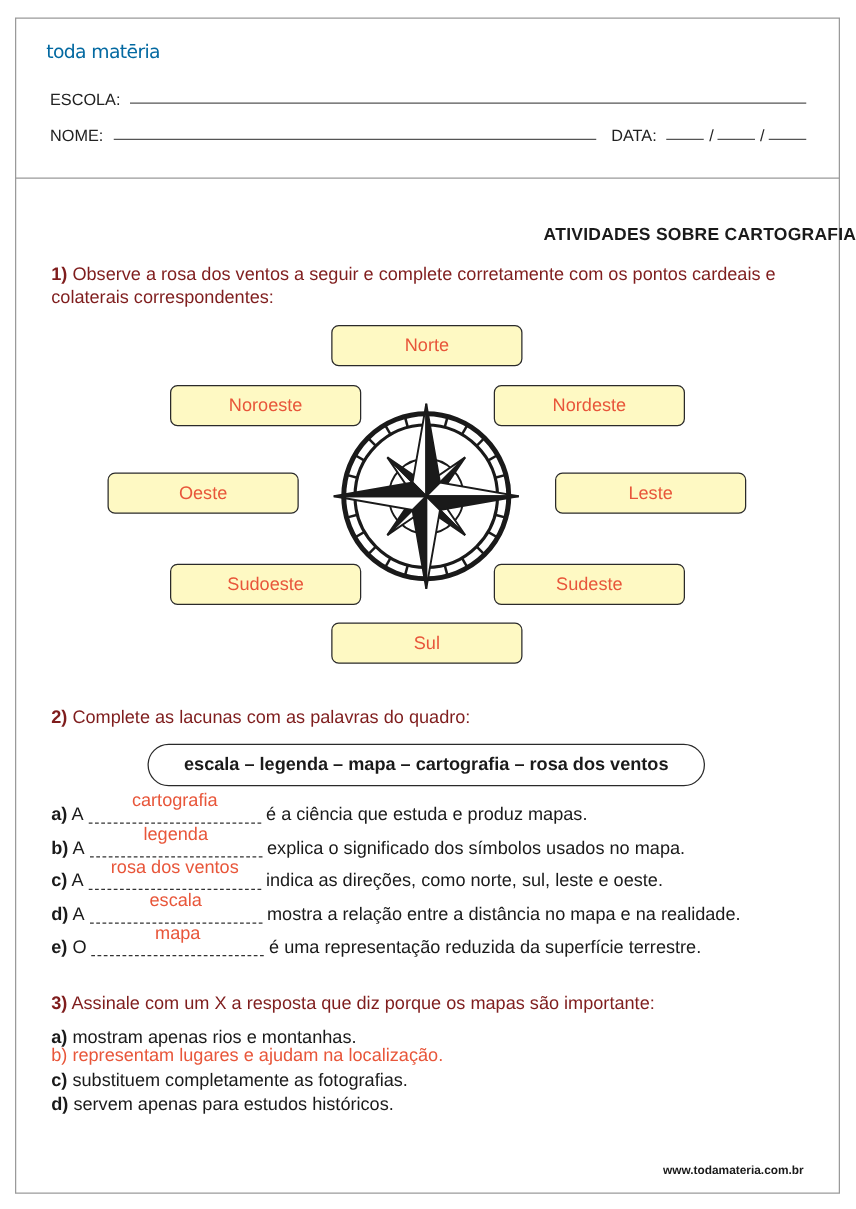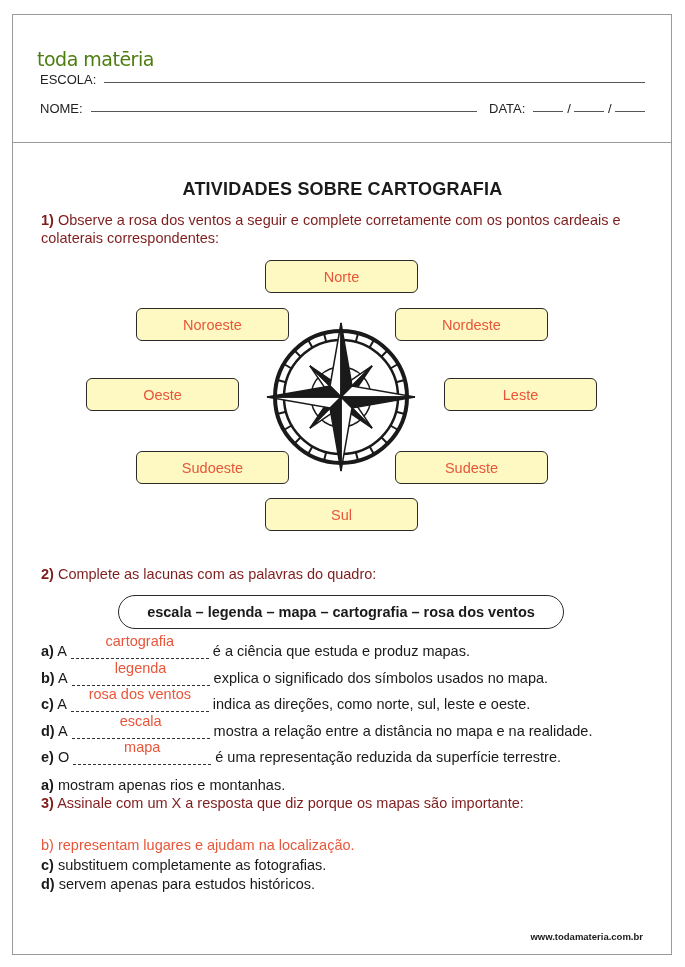--- a/index.html
+++ b/index.html
@@ -9,32 +9,32 @@
     .page-frame {
       position: absolute; left: 12px; top: 14px; width: 660px; height: 941px;
       border: 1.5px solid #9a9a9a;
     }
     .header-divider {
       position: absolute; left: 12px; top: 142px; width: 660px; height: 0;
       border-top: 1.5px solid #9a9a9a;
     }
 
     .brand {
-      position: absolute; left: 37px; top: 48px;
-      font-family: "DejaVu Sans", sans-serif; font-size: 19px; font-weight: 500;
-      letter-spacing: -0.5px; color: #4d7c0f;
+      position: absolute; left: 37px; top: 32px;
+      font-family: "DejaVu Sans", sans-serif; font-size: 15px; font-weight: 500;
+      letter-spacing: -0.5px; color: #0369a1;
     }
 
     .field-row { position: absolute; display: flex; align-items: flex-end; font-size: 13px; color: #222; }
     .field-label { white-space: nowrap; }
     .field-line { border-bottom: 1px solid #555; height: 1px; margin-left: 8px; margin-bottom: 4px; }
 
     .title {
-      position: absolute; left: 0; width: 685px; top: 179px; text-align: center;
-      font-size: 18px; font-weight: bold; letter-spacing: 0.2px;
+      position: absolute; left: 0; width: 685px; top: 179px; text-align: right;
+      font-size: 14px; font-weight: bold; letter-spacing: 0.2px;
     }
 
     .q-text { position: absolute; left: 41px; font-size: 14.5px; line-height: 18px; color: #7f1d1d; }
     .q-num { font-weight: bold; }
 
     .compass-area { position: absolute; left: 0; top: 0; width: 685px; height: 967px; pointer-events: none; }
     .dir-box {
       position: absolute; width: 153px; height: 33px; border: 1.3px solid #2a2a2a; border-radius: 6px;
       display: flex; align-items: center; justify-content: center;
       font-size: 14.5px; color: #e8563a; background: #fef9c3; pointer-events: auto;
@@ -210,21 +210,21 @@
 
 <div class="fill-line" style="top:748px;">
   <b>e)</b>
   <span>O</span><span class="blank"><span class="dashes"></span><span class="answer">mapa</span></span><span>é uma representação reduzida da superfície terrestre.</span>
 </div>
 
 <div class="q-text" style="top:794px;">
   <span class="q-num">3)</span><span> Assinale com um X a resposta que diz porque os mapas são importante:</span>
 </div>
 
-<div class="option" style="top:777px;">
+<div class="option" style="top:822px;">
   <span class="opt-letter">a)</span><span> mostram apenas rios e montanhas.</span>
 </div>
 <div class="option correct" style="top:837px;">
   <span class="opt-letter" style="font-weight:normal;">b)</span><span> representam lugares e ajudam na localização.</span>
 </div>
 <div class="option" style="top:857px;">
   <span class="opt-letter">c)</span><span> substituem completamente as fotografias.</span>
 </div>
 <div class="option" style="top:876px;">
   <span class="opt-letter">d)</span><span> servem apenas para estudos históricos.</span>

